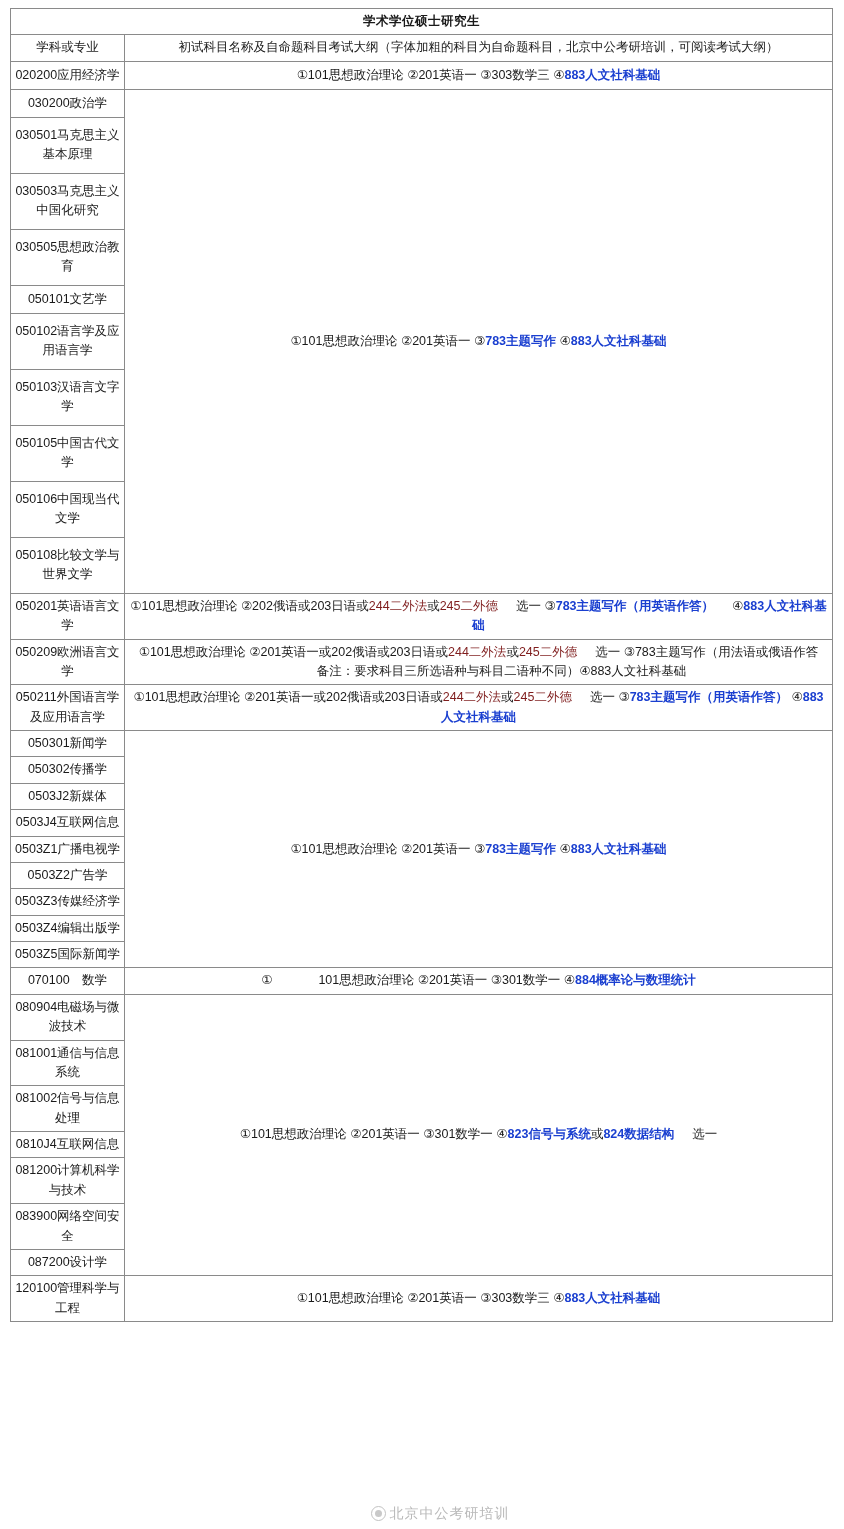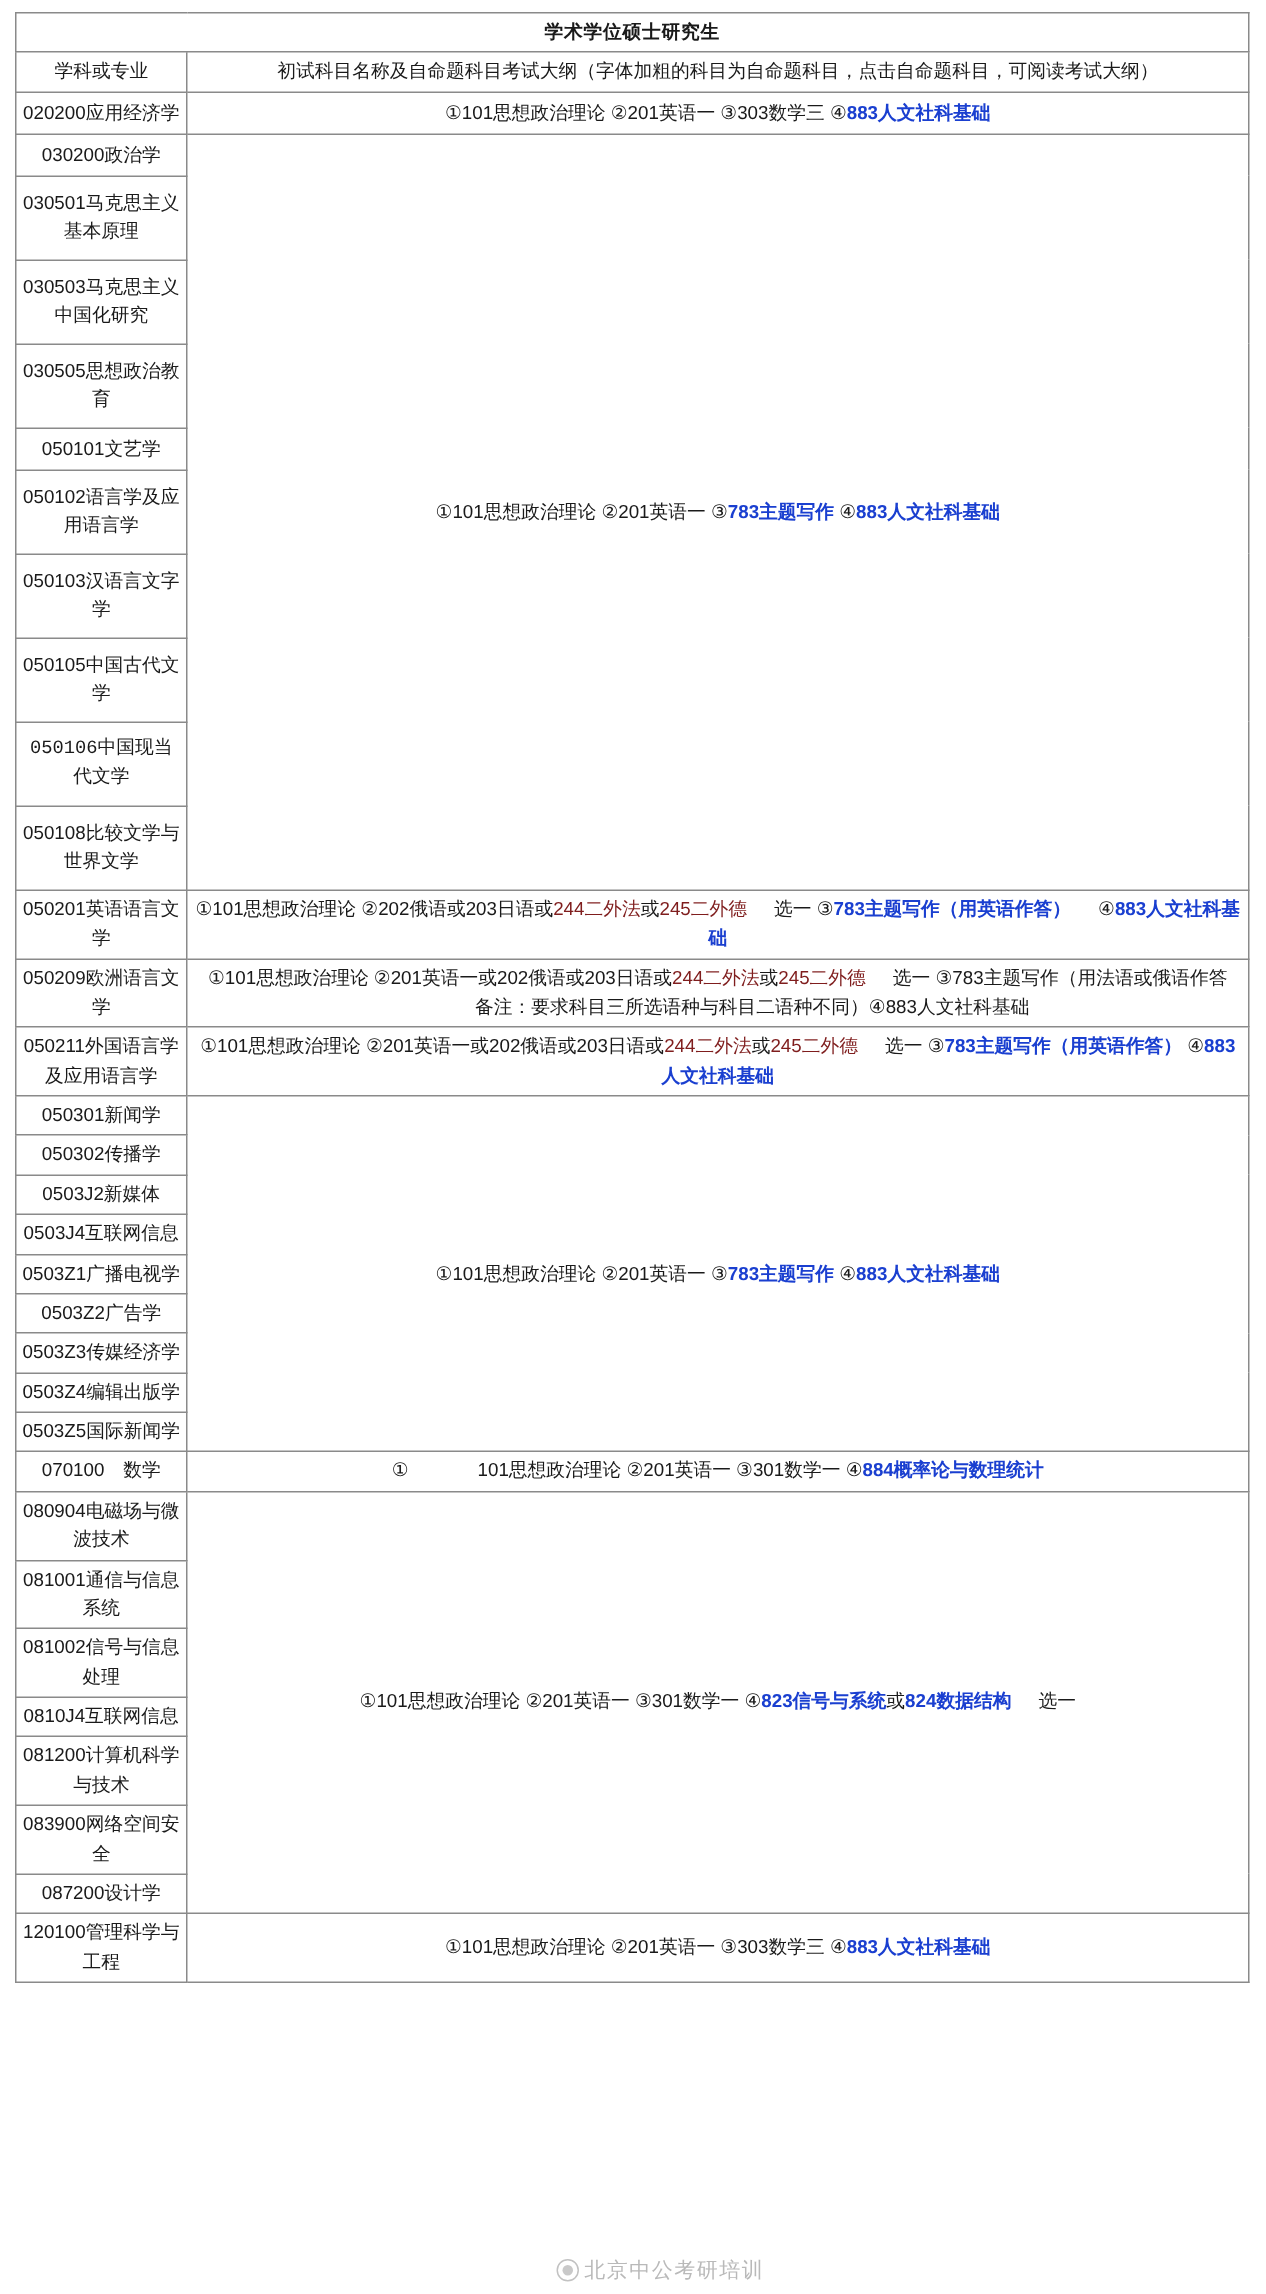--- a/index.html
+++ b/index.html
@@ -103,21 +103,21 @@
     <colgroup>
       <col class="col-major">
       <col class="col-subj">
     </colgroup>
     <tbody>
       <tr>
         <td class="title-cell" colspan="2">学术学位硕士研究生</td>
       </tr>
       <tr>
         <td class="head-cell">学科或专业</td>
-        <td class="head-cell">初试科目名称及自命题科目考试大纲（字体加粗的科目为自命题科目，点击自命题科目，可阅读考试大纲）</td>
+        <td class="head-cell">初试科目名称及自命题科目考试大纲（字体加粗的科目为自命题科目，北京中公考研培训，可阅读考试大纲）</td>
       </tr>
     </tbody>
     <tbody id="rows-body">
         <tr>
           <td class="major" style="height: 28px;">020200应用经济学</td>
           <td class="subj" rowspan="1">①101思想政治理论 ②201英语一 ③303数学三 ④<span class="bold-blue">883人文社科基础</span></td>
         </tr>
         <tr>
           <td class="major" style="height: 28px;">030200政治学</td>
           <td class="subj" rowspan="10">①101思想政治理论 ②201英语一 ③<span class="bold-blue">783主题写作</span> ④<span class="bold-blue">883人文社科基础</span></td>
@@ -137,21 +137,21 @@
         <tr>
           <td class="major" style="height: 56px;">050102语言学及应用语言学</td>
         </tr>
         <tr>
           <td class="major" style="height: 56px;">050103汉语言文字学</td>
         </tr>
         <tr>
           <td class="major" style="height: 56px;">050105中国古代文学</td>
         </tr>
         <tr>
-          <td class="major" style="height: 56px; font-family: Liberation Mono, monospace;">050106中国现当代文学</td>
+          <td class="major" style="height: 56px;">050106中国现当代文学</td>
         </tr>
         <tr>
           <td class="major" style="height: 56px;">050108比较文学与世界文学</td>
         </tr>
         <tr>
           <td class="major">050201英语语言文学</td>
           <td class="subj" rowspan="1">①101思想政治理论 ②202俄语或203日语或<span class="blue">244二外法</span>或<span class="blue">245二外德</span><span class="gap"></span>选一 ③<span class="bold-blue">783主题写作（用英语作答）</span><span class="gap"></span>④<span class="bold-blue">883人文社科基础</span></td>
         </tr>
         <tr>
           <td class="major">050209欧洲语言文学</td>

